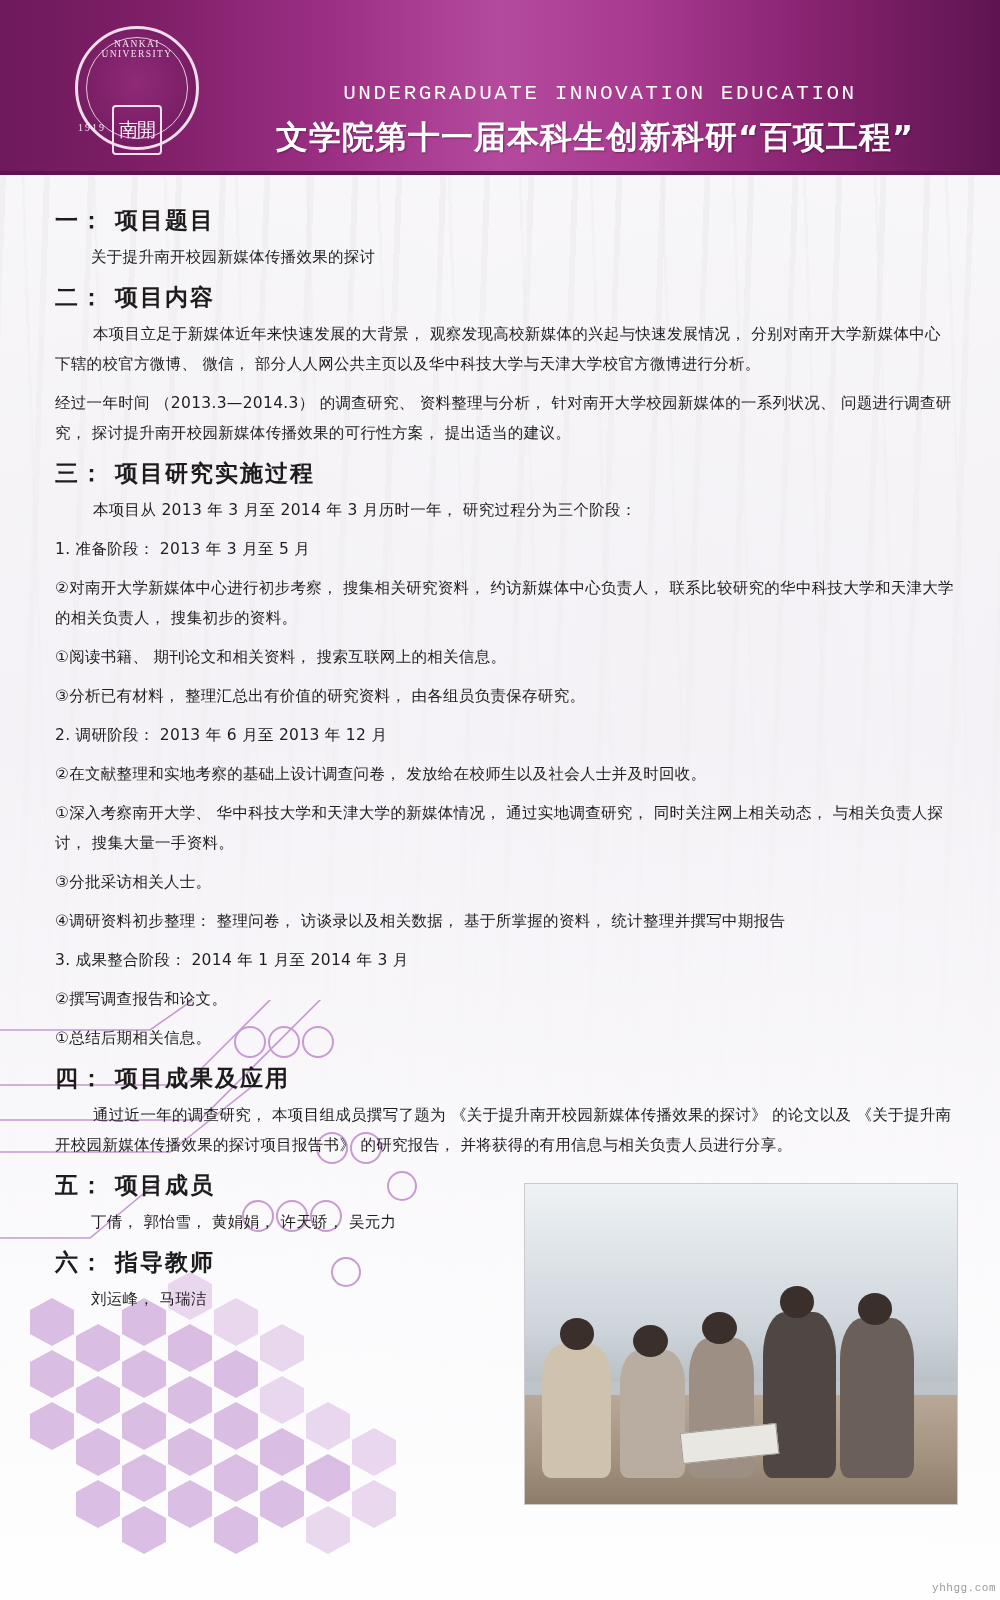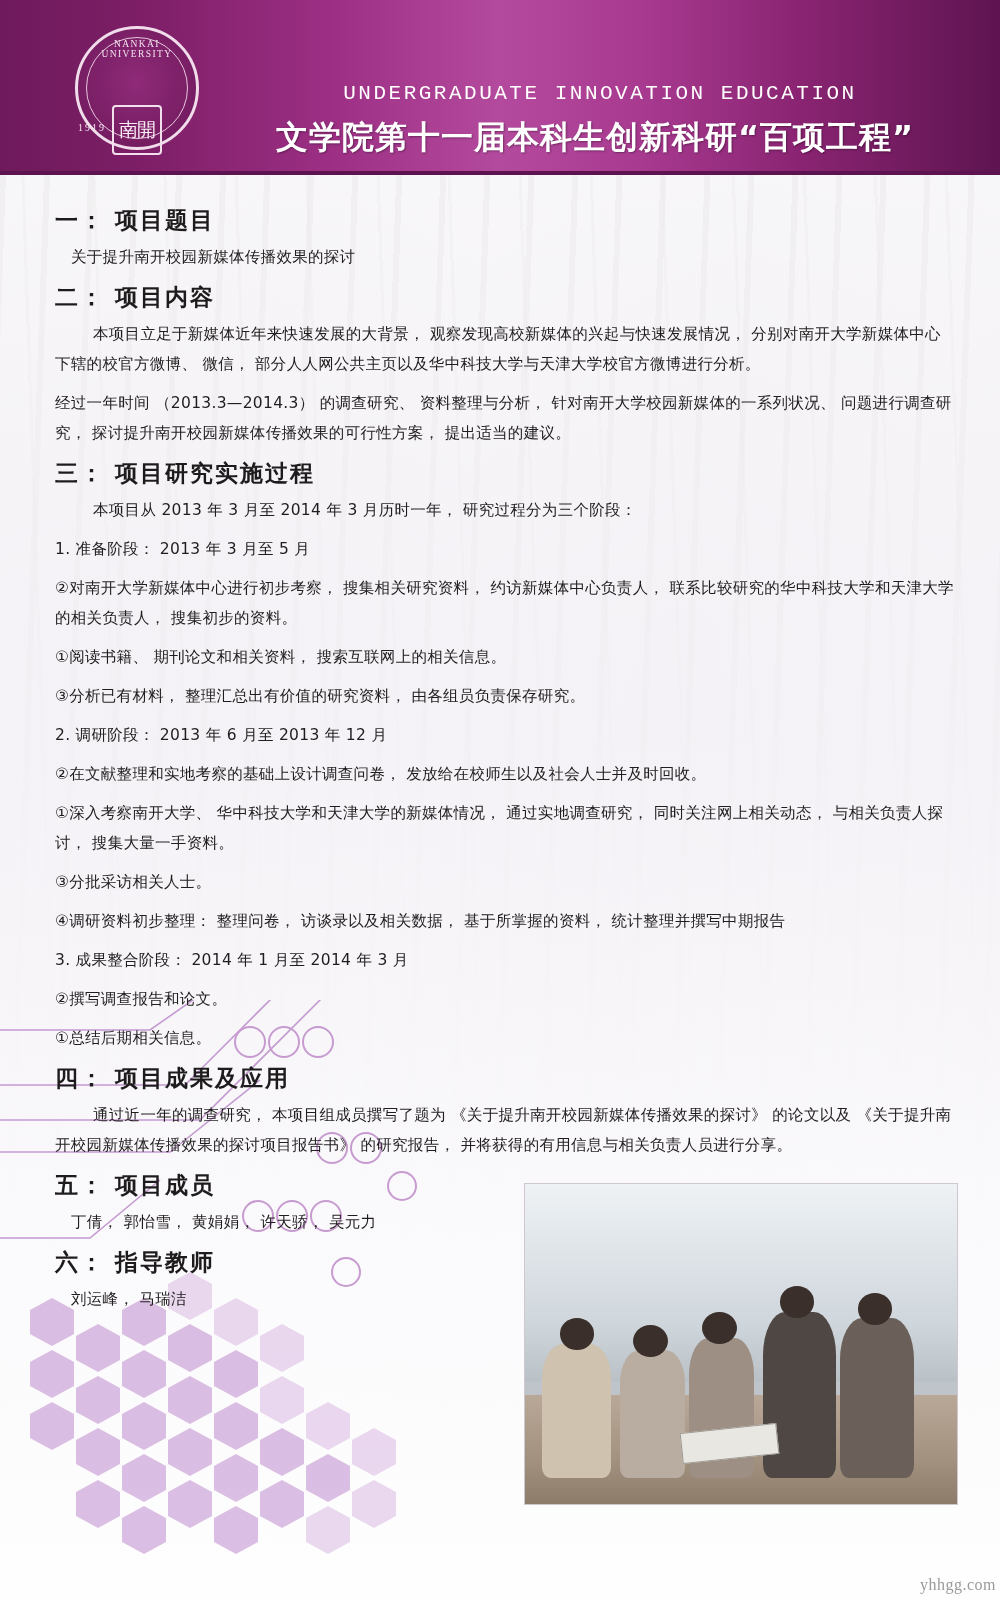--- a/index.html
+++ b/index.html
@@ -187,21 +187,21 @@
   .sec-head .num { margin-right: 10px; }
   p.para {
     margin: 0 0 9px 0;
     font-size: 15.5px;
     line-height: 30px;
     color: #201d1e;
     font-family: "DejaVu Sans", sans-serif;
     letter-spacing: .3px;
   }
   p.indent { text-indent: 38px; }
-  p.sub { margin-left: 16px; }
+  p.sub { margin-left: 36px; }
 
   
   .photo {
     position: absolute;
     left: 524px;
     top: 1008px;
     width: 432px;
     height: 320px;
     border: 1px solid #cfc8cf;
     overflow: hidden;
@@ -231,24 +231,24 @@
     background: #e9e7e2;
     border: 1px solid #9b978f;
     transform: rotate(-6deg);
   }
 
   
   .footer-mark {
     position: absolute;
     right: 14px;
     bottom: 6px;
-    font-size: 16px;
+    font-size: 11px;
     color: #9a9a9a;
     letter-spacing: .5px;
-    font-family: Liberation Serif, serif;
+    font-family: Liberation Mono, monospace;
     margin-top: 43px;
   }
 </style>
 </head>
 <body>
 
 <div class="poster">
 
   <div class="header">
     <div class="logo">

